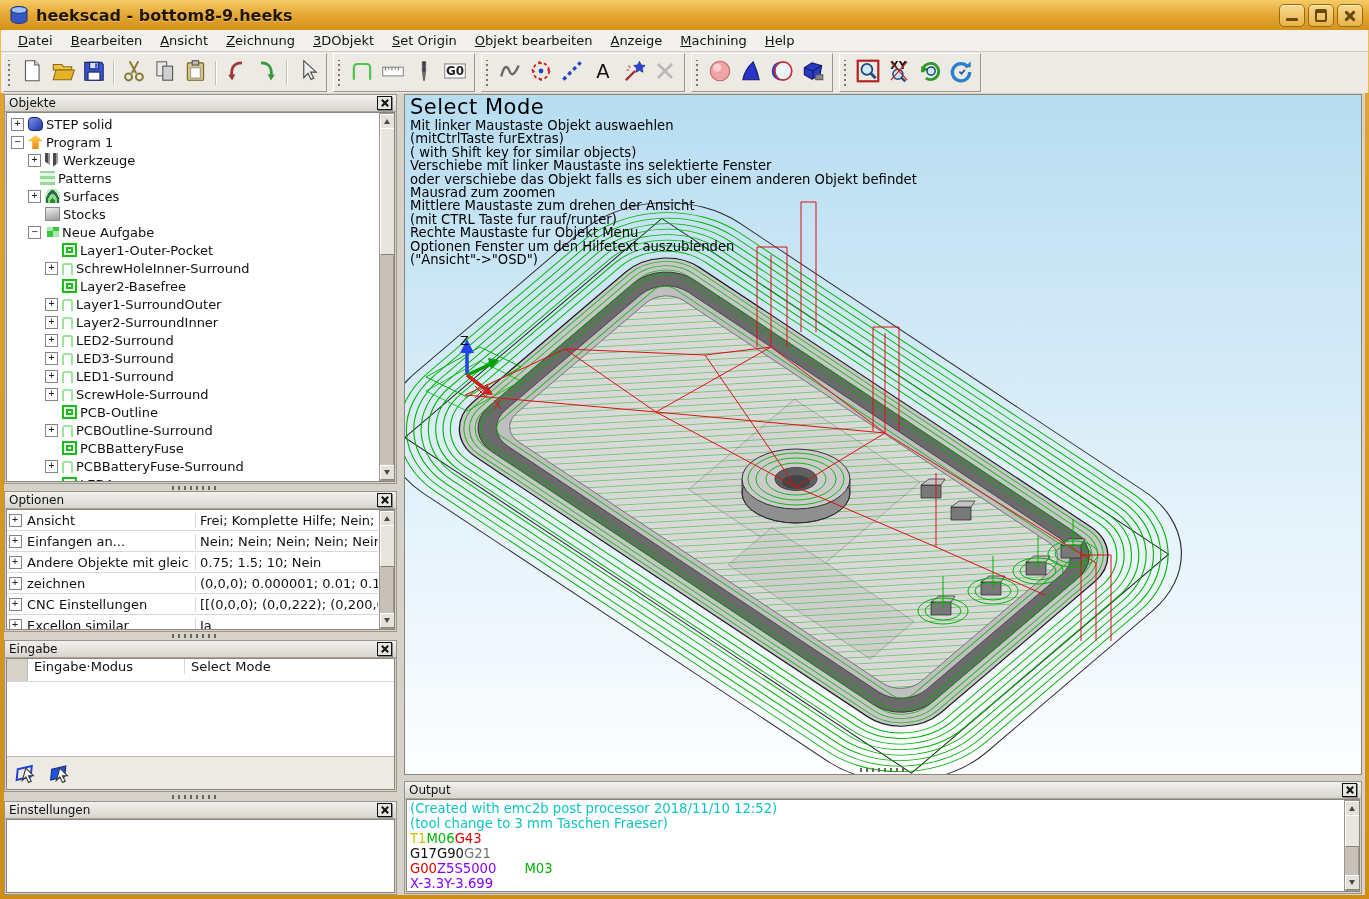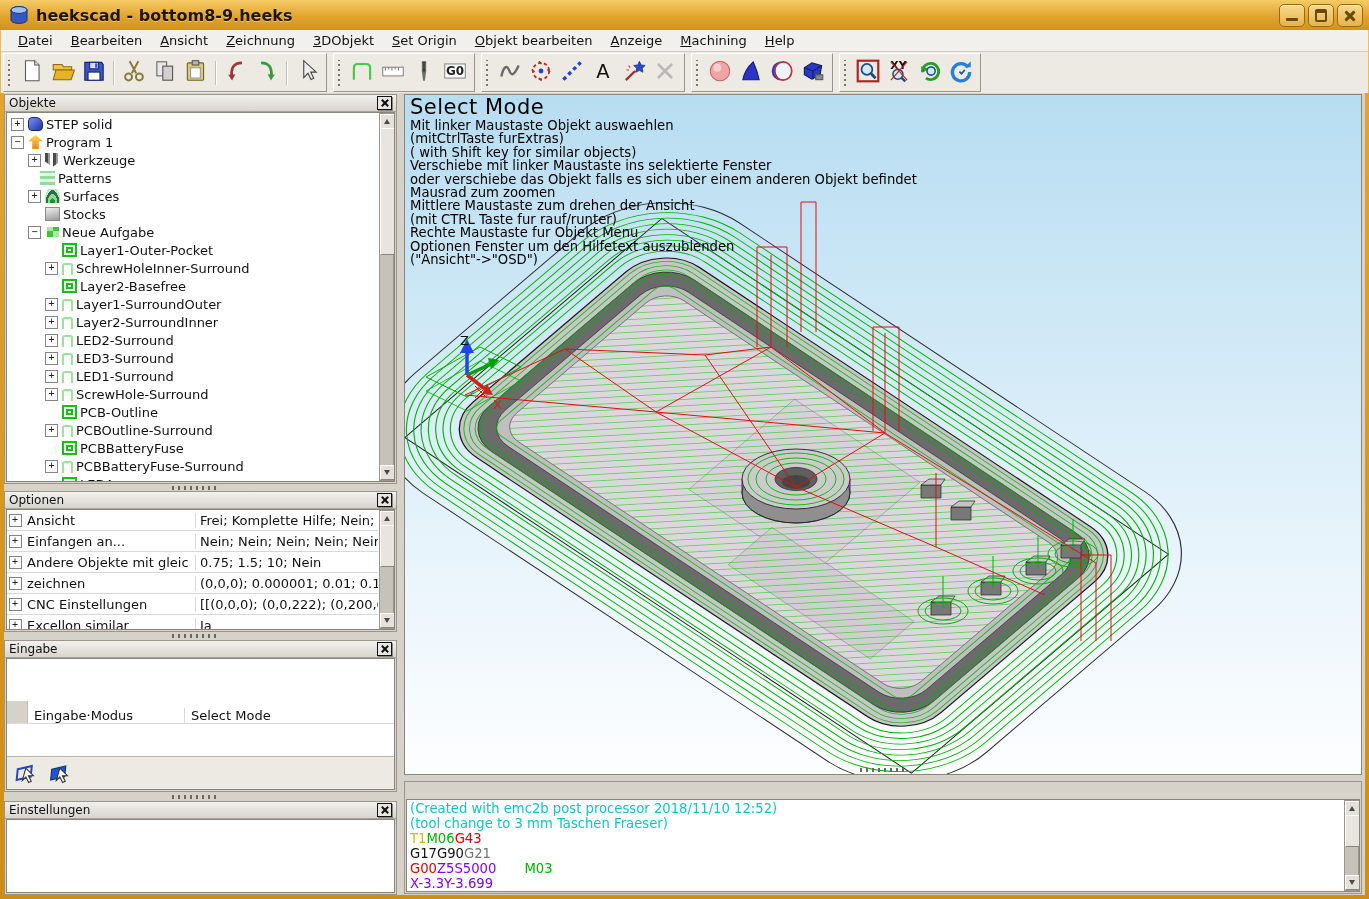--- a/index.html
+++ b/index.html
@@ -63,21 +63,21 @@
   .opt-name{width:168px;flex:none;border-right:1px solid #d8d8d8;overflow:hidden;white-space:nowrap;}
   .opt-val{flex:1;padding-left:4px;overflow:hidden;white-space:nowrap;}
   
   .sb{position:absolute;width:15px;background:#c6c2ba;border:1px solid #9a968c;box-sizing:border-box;}
   .sb-btn{position:absolute;left:0;width:13px;height:13px;background:#e4e1da;border:1px solid;border-color:#fff #8a867c #8a867c #fff;}
   .sb-btn::after{content:"";position:absolute;left:3px;border-left:3px solid transparent;border-right:3px solid transparent;}
   .sb-up::after{top:4px;border-bottom:5px solid #4a4a44;}
   .sb-dn::after{top:4px;border-top:5px solid #4a4a44;}
   .sb-thumb{position:absolute;left:0;width:13px;background:#e8e5de;border:1px solid;border-color:#fff #8a867c #8a867c #fff;}
   
-  .inp-row{height:22px;display:flex;align-items:flex-end;border-bottom:1px solid #d8d8d8;font-size:13px;margin-top:42px;}
+  .inp-row{height:22px;display:flex;align-items:flex-start;border-bottom:1px solid #d8d8d8;font-size:13px;}
   .inp-gut{width:20px;height:100%;background:#d6d2ca;border-right:1px solid #c0bcb4;flex:none;}
   .inp-name{width:150px;flex:none;padding-left:6px;border-right:1px solid #d8d8d8;}
   .inp-val{flex:1;padding-left:6px;}
   .inp-strip{position:absolute;left:0;right:0;bottom:0;height:32px;background:#edeae4;border-top:1px solid #b8b4aa;display:flex;align-items:center;gap:8px;padding-left:8px;}
   .inp-btn{width:26px;height:26px;}
   
   .viewport{position:absolute;left:404px;top:94px;width:958px;height:681px;border:1px solid #8a867c;box-sizing:border-box;background:#cfe9f7;}
   .vp-help{position:absolute;left:5px;top:1px;pointer-events:none;color:#000;}
   .vp-help .vp-title{font-size:21px;line-height:23px;letter-spacing:.5px;}
   .vp-help .vp-line{font-size:13.2px;line-height:13.4px;}
@@ -666,20 +666,24 @@
           <div class="vp-line">(mit CTRL Taste fur rauf/runter)</div>
           <div class="vp-line">Rechte Maustaste fur Objekt Menu</div>
           <div class="vp-line">Optionen Fenster um den Hilfetext auszublenden</div>
           <div class="vp-line">("Ansicht"-&gt;"OSD")</div>
         </div>
     </div>
     <div class="hdots" style="left:455px;bottom:2px;"></div>
   </div>
 
   <div class="output">
+    <div class="pane-title">
+      <span>Output</span>
+      <span class="pclose"></span>
+    </div>
     <div class="out-body">
       <div id="gcode" style="position:absolute;left:3px;right:18px;top:1px;bottom:0;">
           <div class="code-line"><span style="color: rgb(16, 196, 196);">(Created with emc2b post processor 2018/11/10 12:52)</span></div>
           <div class="code-line"><span style="color: rgb(16, 196, 196);">(tool change to 3 mm Taschen Fraeser)</span></div>
           <div class="code-line"><span style="color: rgb(200, 196, 0);">T1</span><span style="color: rgb(0, 180, 0);">M06</span><span style="color: rgb(224, 0, 0);">G43</span></div>
           <div class="code-line"><span style="color: rgb(17, 17, 17);">G17</span><span style="color: rgb(17, 17, 17);">G90</span><span style="color: #737373;">G21</span></div>
           <div class="code-line"><span style="color: rgb(224, 0, 0);">G00</span><span style="color: rgb(127, 0, 255);">Z5</span><span style="color: rgb(127, 0, 255);">S5000</span><span style="color: rgb(0, 180, 0); padding-left: 28px;">M03</span></div>
           <div class="code-line"><span style="color: rgb(127, 0, 255);">X-3.3</span><span style="color: rgb(127, 0, 255);">Y-3.699</span></div>
         </div>
       <div class="sb" style="right:0;top:0;bottom:0;">

